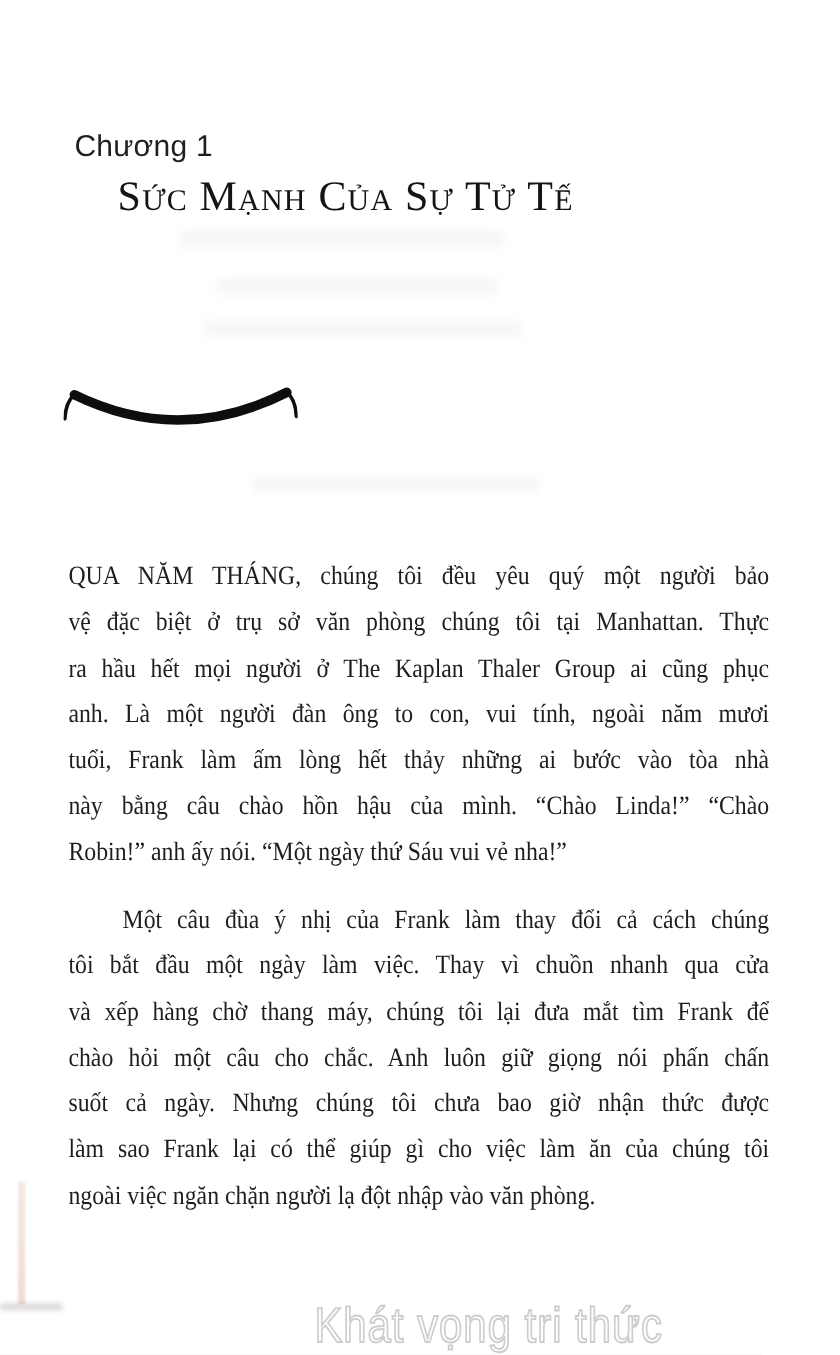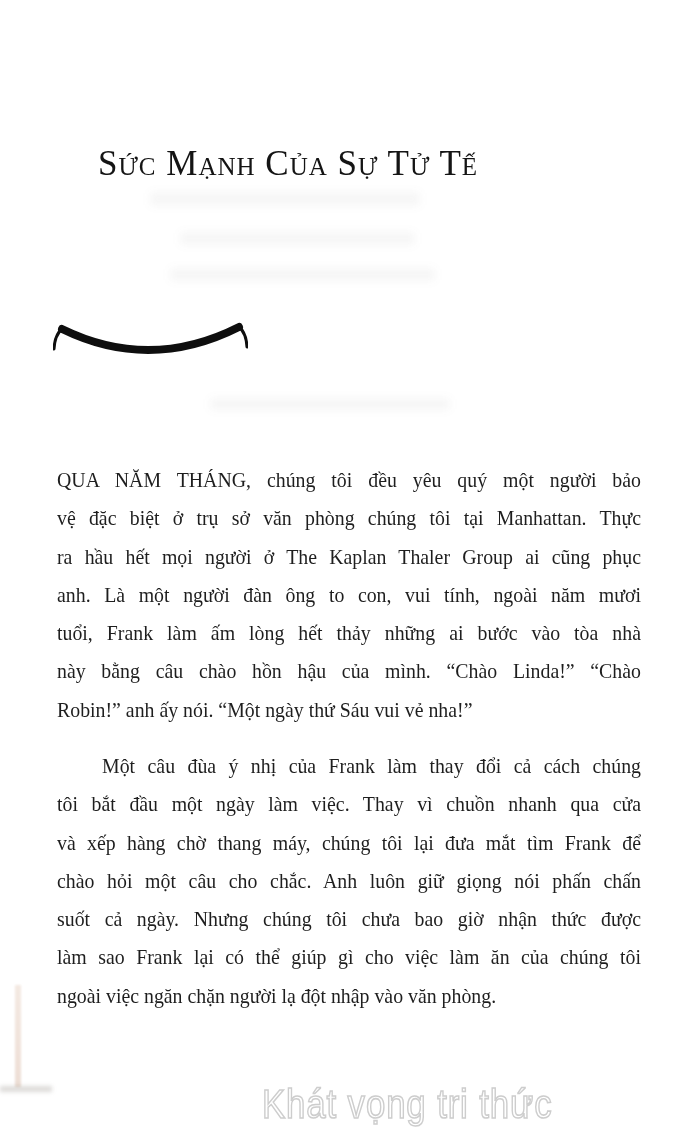--- a/index.html
+++ b/index.html
@@ -108,20 +108,21 @@
 
 <div class="page">
 
   <div class="ghost" style="left:150px;top:192px;width:270px;height:14px;"></div>
   <div class="ghost" style="left:180px;top:232px;width:235px;height:13px;"></div>
   <div class="ghost" style="left:170px;top:268px;width:265px;height:13px;"></div>
   <div class="ghost" style="left:210px;top:398px;width:240px;height:12px;"></div>
 
   <div class="watermark-slogan">Khát vọng tri thức</div>
 
+  <div class="chapter-label">Chương 1</div>
   <div class="chapter-title">Sức Mạnh Của Sự Tử Tế</div>
 
   <svg class="smile" viewBox="0 0 195 60" aria-hidden="true">
     <path d="M 9,13 Q 97,56 186,11" stroke-width="8"></path>
     <path d="M 9,13 C 4,17 1.5,24 1,33" stroke-width="3"></path>
     <path d="M 186,11 C 191,15 193.5,22 194,31" stroke-width="3"></path>
   </svg>
 
   <div class="textblock p1">
     <div class="bline">QUA NĂM THÁNG, chúng tôi đều yêu quý một người bảo</div>

